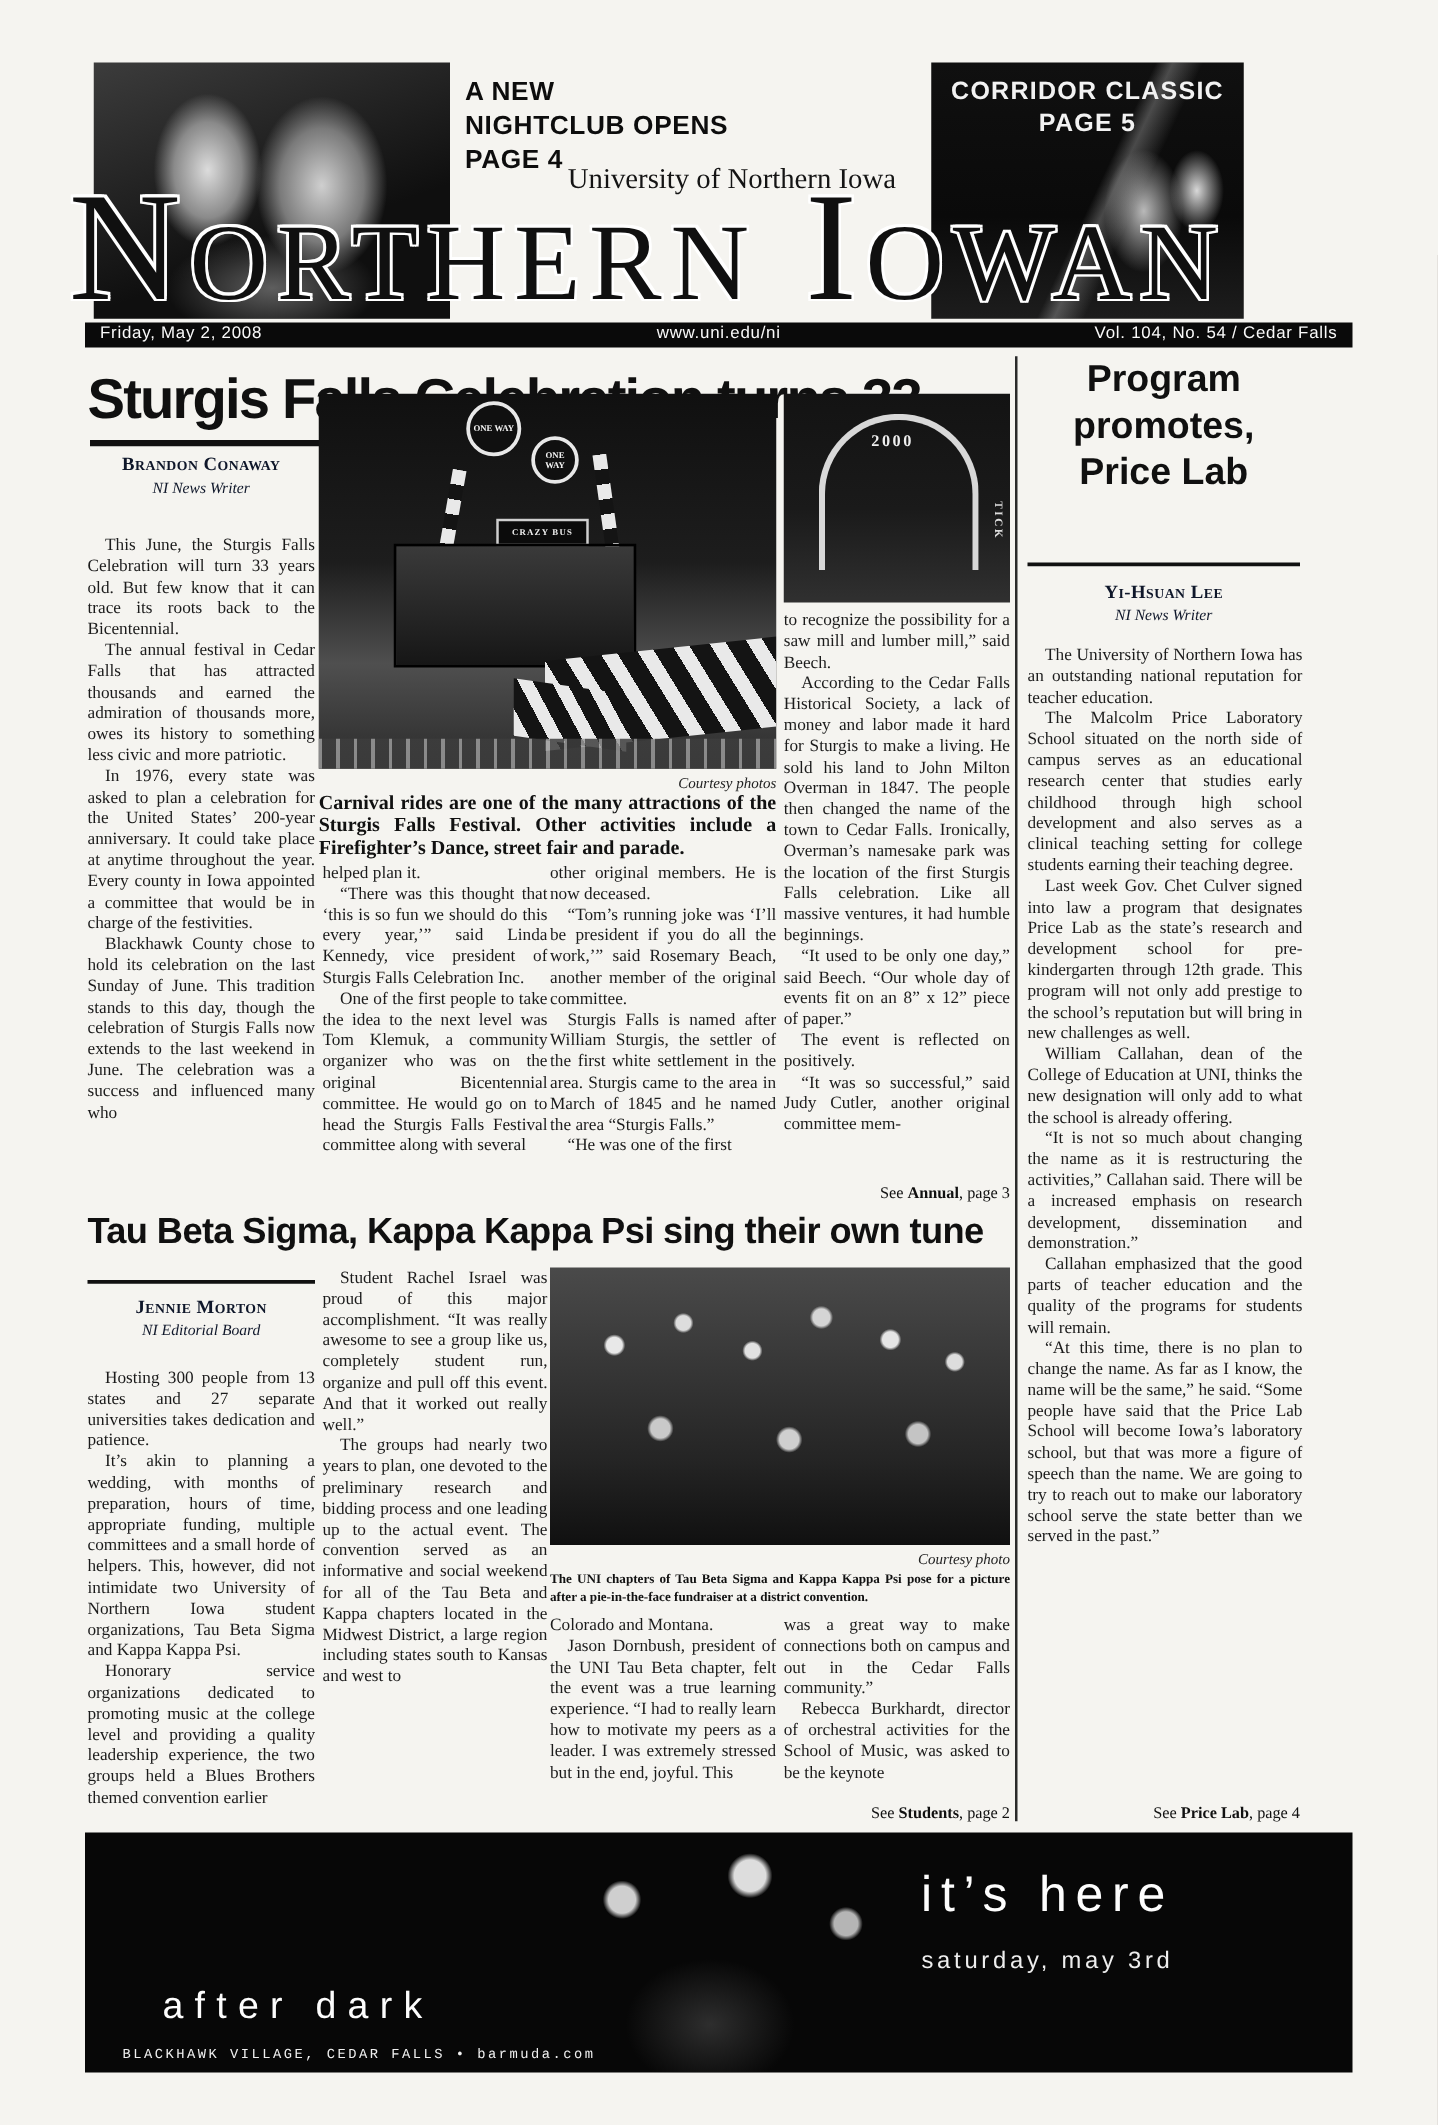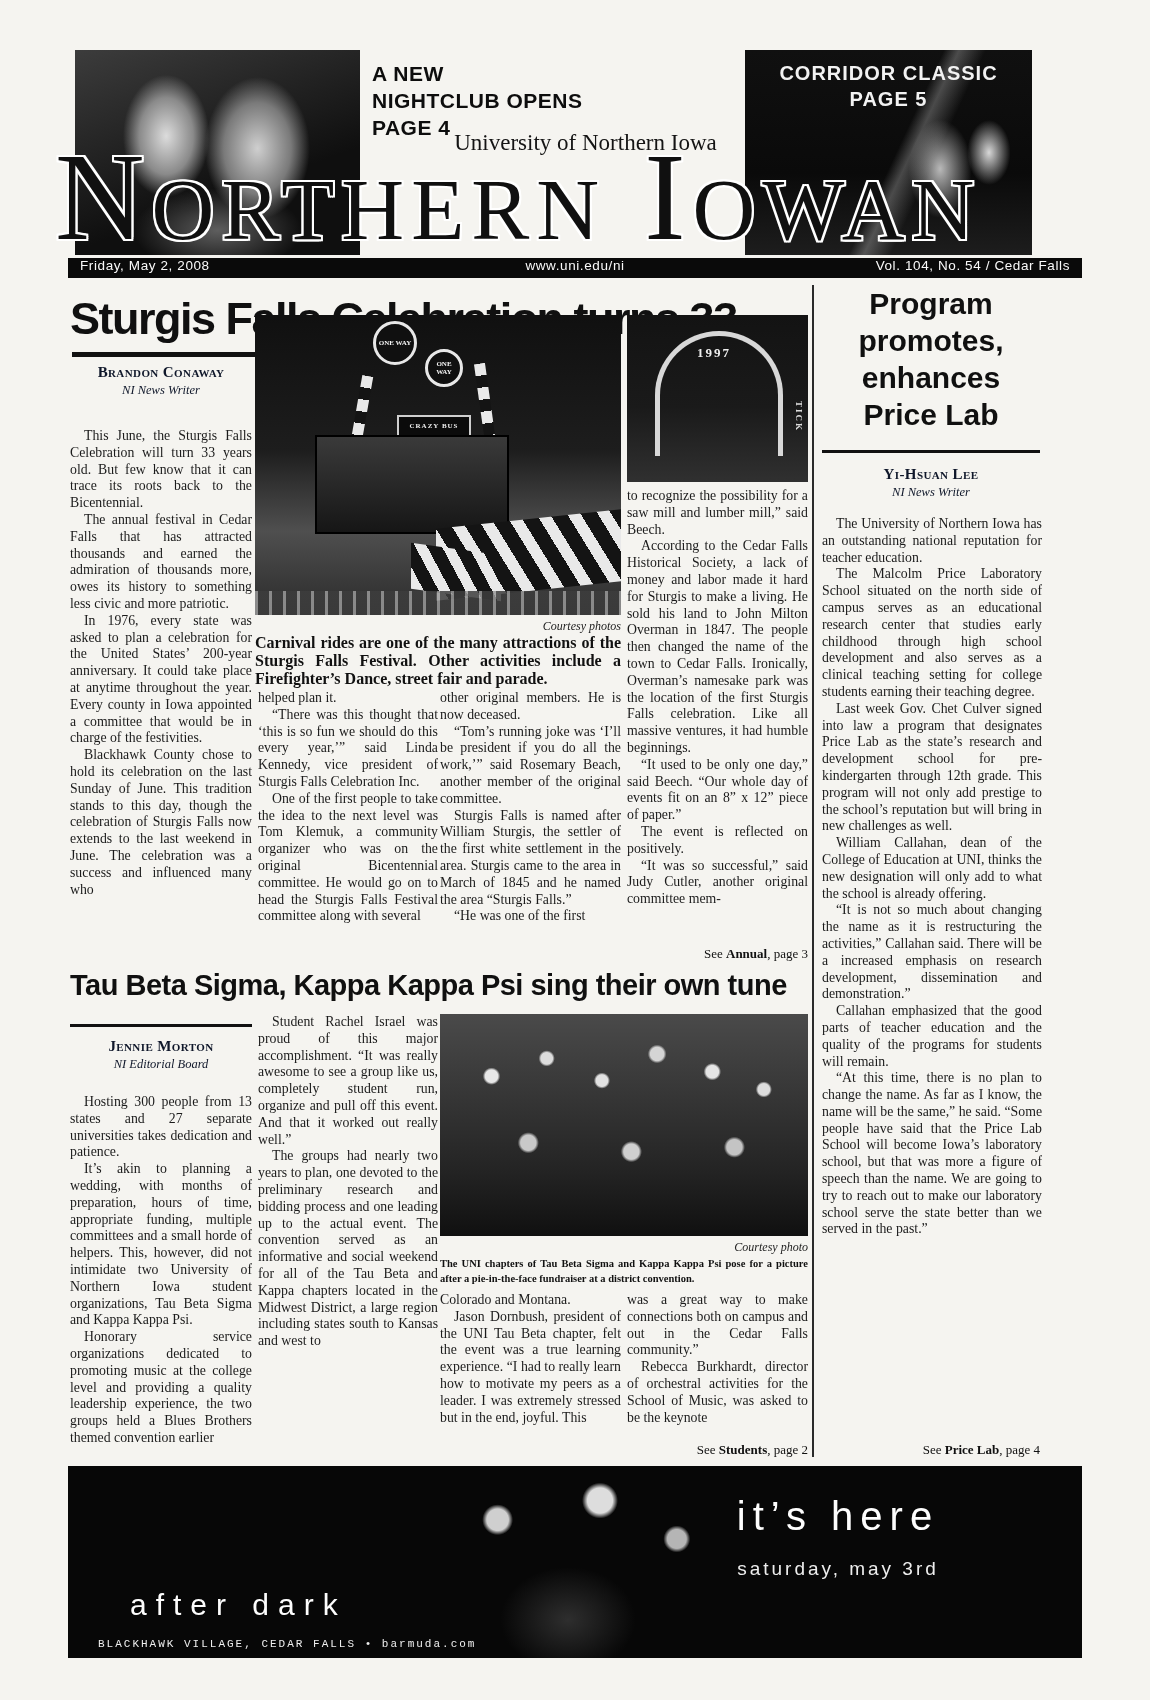--- a/index.html
+++ b/index.html
@@ -68,21 +68,21 @@
          radial-gradient(ellipse 70px 95px at 64% 48%, #cfcfcf 0%, #7a7a7a 48%, rgba(0,0,0,0) 75%),
          radial-gradient(ellipse 120px 60px at 50% 88%, #5e5e5e 0%, rgba(0,0,0,0) 70%),
          linear-gradient(160deg,#3c3c3c,#0f0f0f 65%);"></div>
 
   <div class="abs sans teaser" style="left:372px;top:60px;width:235px;">
     <div>A NEW</div>
     <div>NIGHTCLUB OPENS</div>
     <div>PAGE 4</div>
   </div>
 
-  <div class="abs photo" style="left:745px;top:50px;width:287px;height:205px;
+  <div class="abs photo" style="left:745px;top:50px;width:250px;height:205px;
        background:
          linear-gradient(115deg, rgba(0,0,0,0) 52%, rgba(215,215,215,.30) 56%, rgba(0,0,0,0) 63%),
          radial-gradient(ellipse 45px 70px at 68% 58%, #b9b9b9 0%, rgba(0,0,0,0) 70%),
          radial-gradient(ellipse 30px 45px at 85% 50%, #d8d8d8 0%, rgba(0,0,0,0) 72%),
          linear-gradient(180deg,#101010 0%,#0a0a0a 60%,#1d1d1d 100%);">
     <div class="sans teaser-right" style="margin-top:10px;">
       <div>CORRIDOR CLASSIC</div>
       <div>PAGE 5</div>
     </div>
   </div>
@@ -122,21 +122,21 @@
     <div class="stripe-pole" style="left:228px;top:48px;transform:rotate(-8deg);"></div>
     <div style="position:absolute;left:60px;top:120px;width:190px;height:95px;background:linear-gradient(180deg,#3a3a3a,#161616);border:2px solid #000;"></div>
     <div class="ramp" style="right:0;bottom:24px;width:185px;height:72px;transform:skewY(-6deg);"></div>
     <div class="ramp" style="right:120px;bottom:20px;width:90px;height:46px;transform:skewY(8deg);"></div>
     <div class="fence"></div>
   </div>
 
   <div class="abs photo" style="left:627px;top:315px;width:181px;height:167px;
        background:linear-gradient(180deg,#131313 0%,#1a1a1a 55%,#303030 100%);">
     <div class="arch" style="left:28px;top:16px;width:118px;height:120px;"></div>
-    <div class="arch-sign" style="left:70px;top:30px;">1997</div>
+    <div class="arch-sign" style="left:70px;top:30px;">2000</div>
     <div class="tick" style="right:4px;top:86px;">TICK</div>
   </div>
 
   <div class="abs credit" style="left:440px;top:619px;width:181px;">Courtesy photos</div>
 
   <div class="abs cap1" style="left:255px;top:634px;width:366px;">Carnival rides are one of the many attractions of the Sturgis Falls Festival. Other activities include a Firefighter’s Dance, street fair and parade.</div>
 
   <div class="abs col" style="left:70px;top:428px;width:182px;height:522px;">
     <p>This June, the Sturgis Falls Celebration will turn 33 years old. But few know that it can trace its roots back to the Bicentennial.</p>
     <p>The annual festival in Cedar Falls that has attracted thousands and earned the admiration of thousands more, owes its history to something less civic and more patriotic.</p>
@@ -165,21 +165,20 @@
     <p>“It was so successful,” said Judy Cutler, another original committee mem-</p>
   </div>
 
   <div class="abs jump" style="left:627px;top:946px;width:181px;">
     <span>See </span><b>Annual</b><span>, page 3</span>
   </div>
 
   <div class="abs sans sb-head" style="left:822px;top:285px;width:218px;">
     <div>Program</div>
     <div>promotes,</div>
-    <div>enhances</div>
     <div>Price Lab</div>
   </div>
   <div class="abs rule" style="left:822px;top:450px;width:218px;height:3px;"></div>
 
   <div class="abs byline" style="left:822px;top:466px;width:218px;">
     <span class="name">Yi-Hsuan Lee</span>
     <span class="role">NI News Writer</span>
   </div>
 
   <div class="abs col" style="left:822px;top:516px;width:220px;height:916px;">

